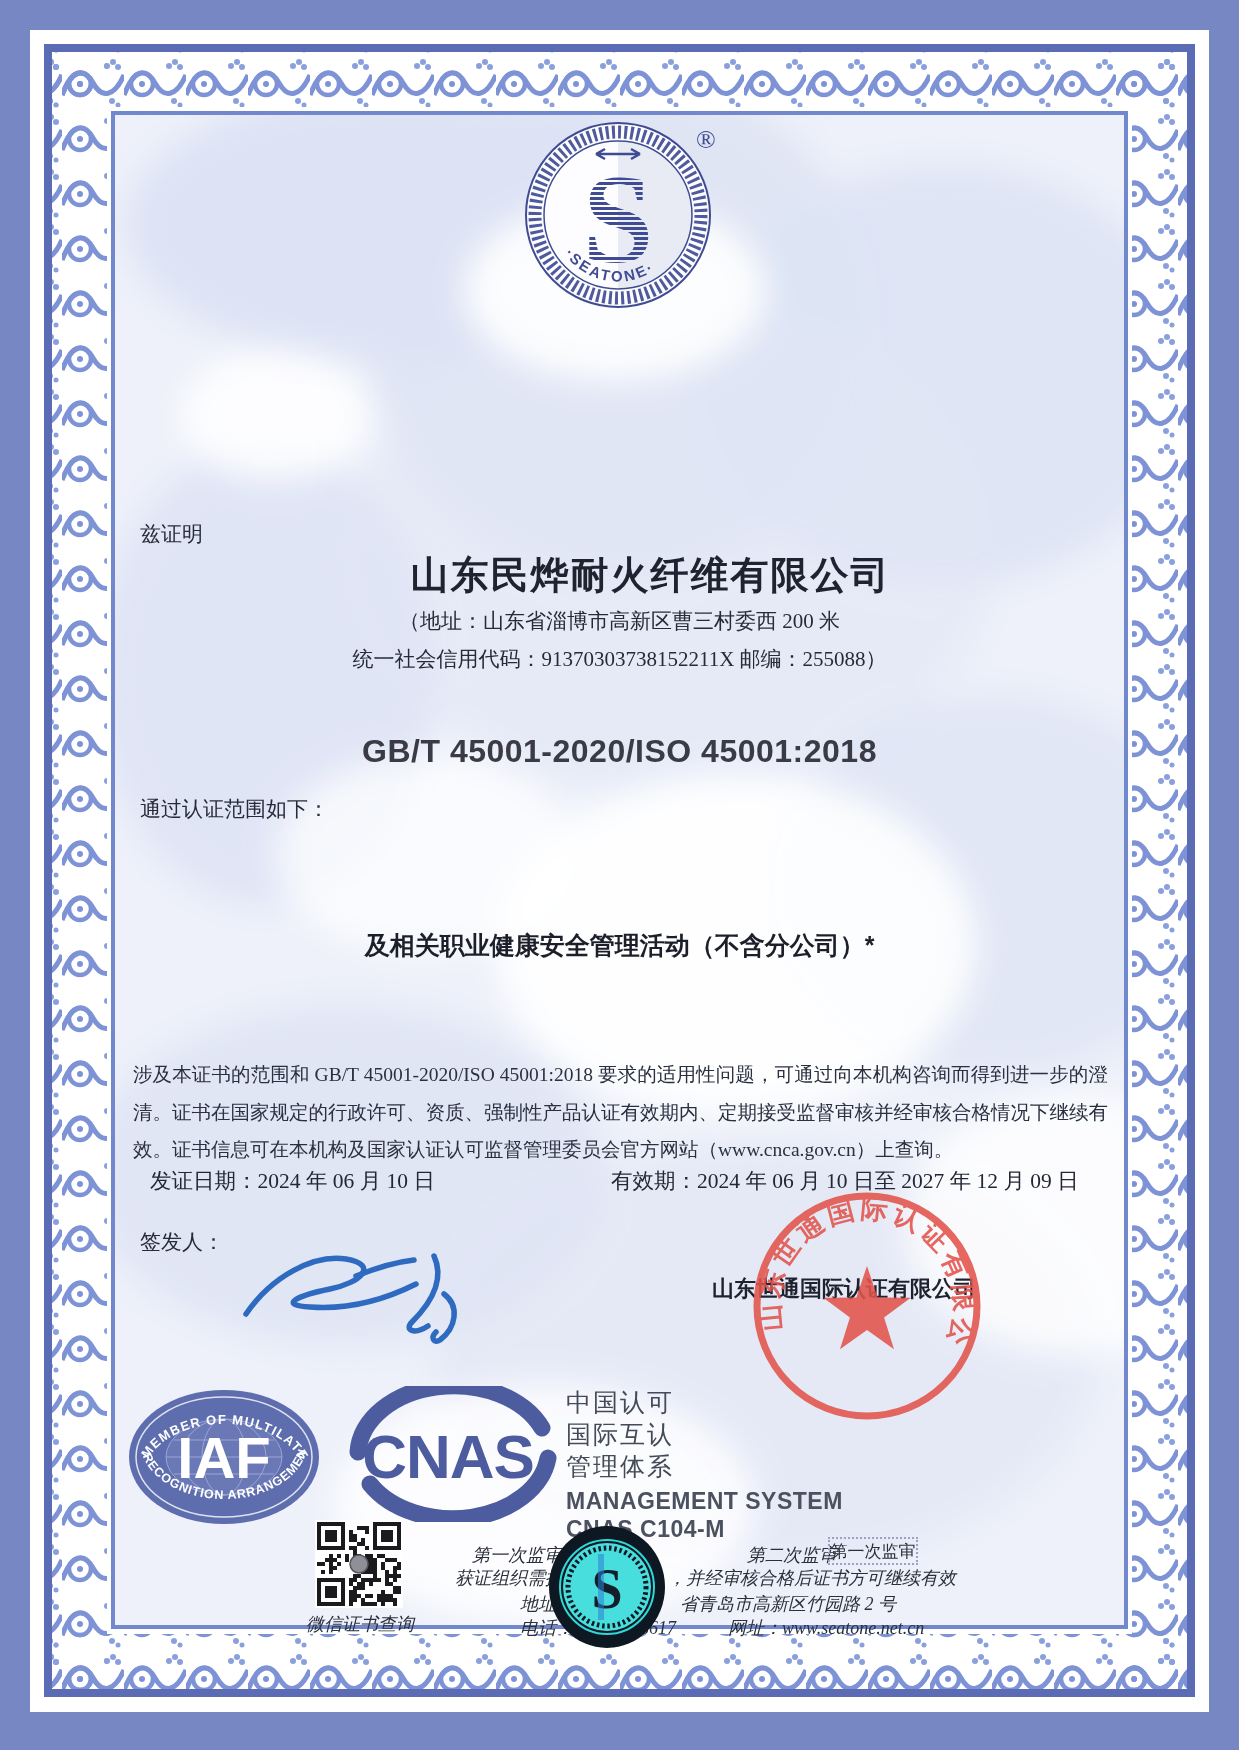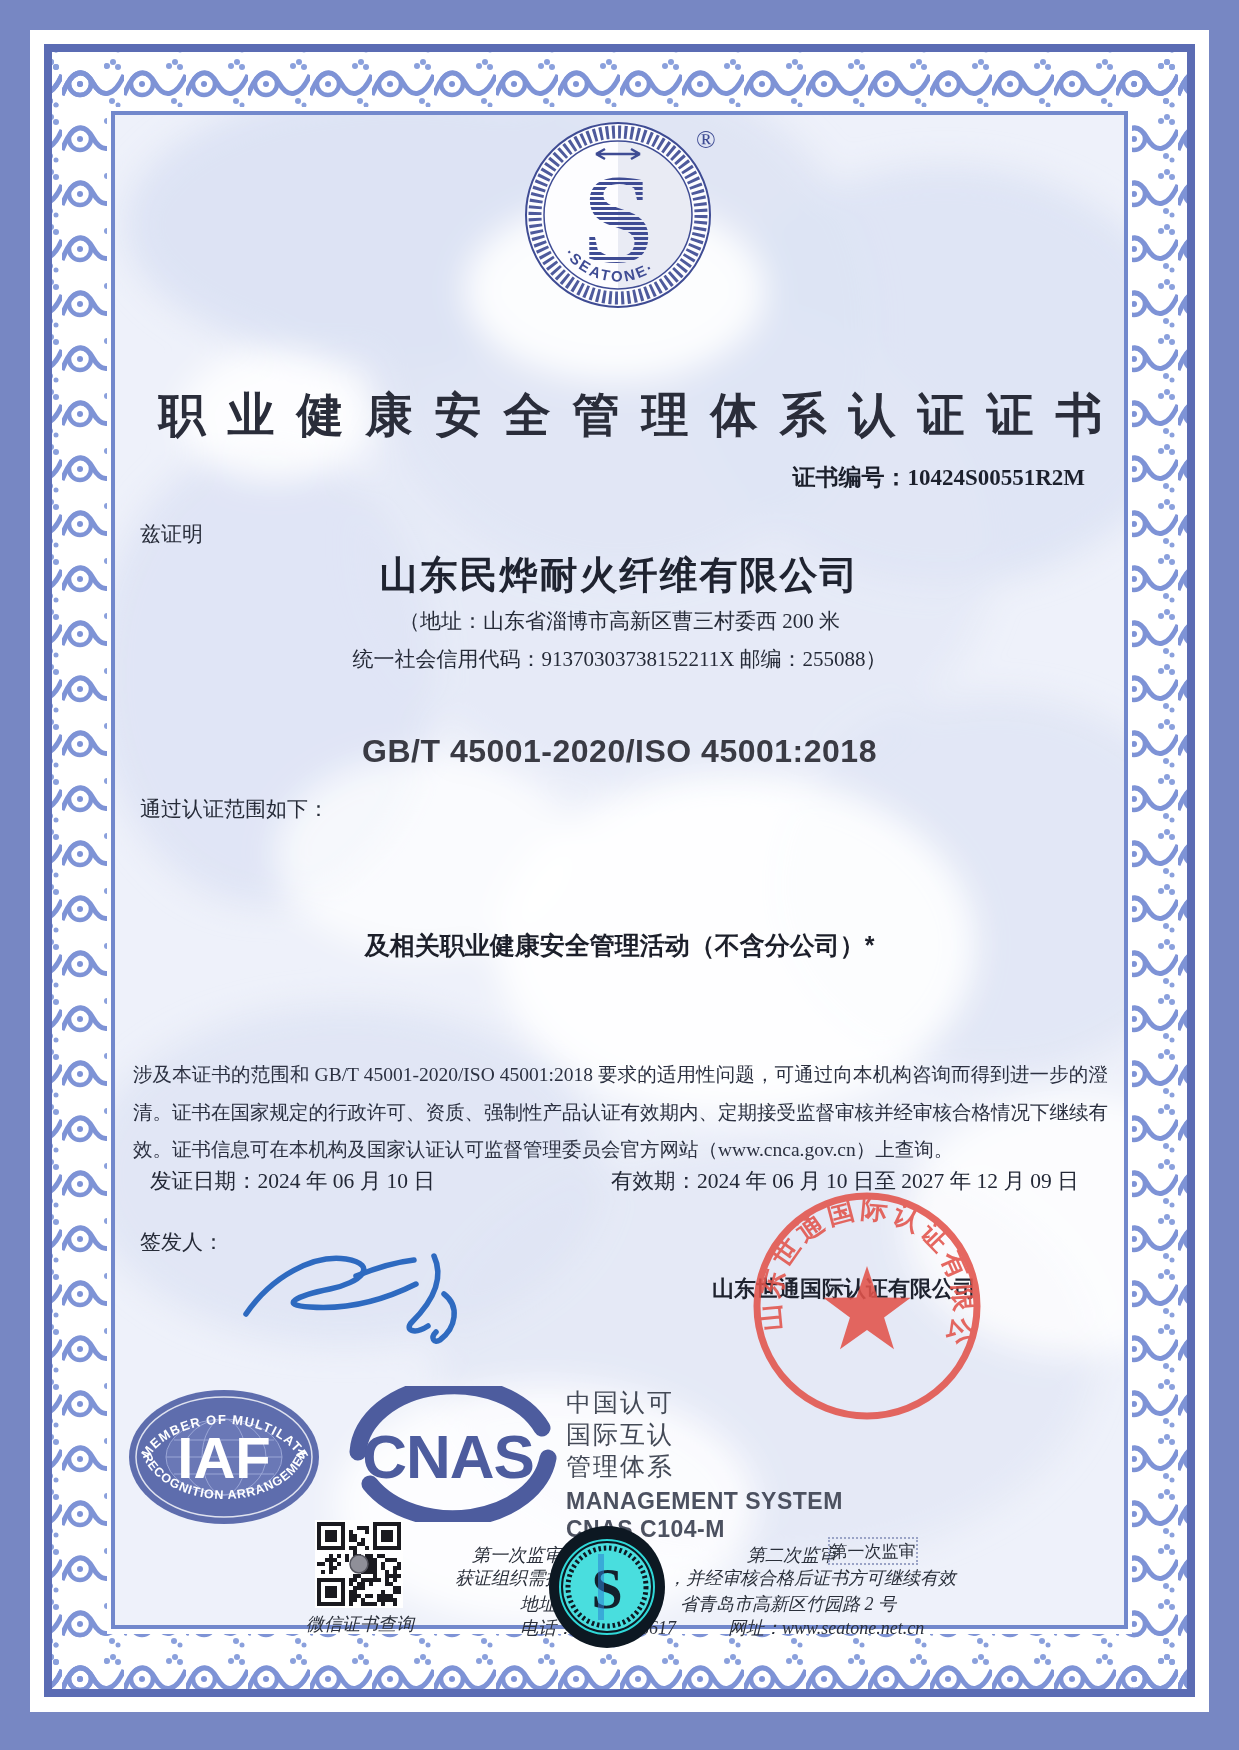--- a/index.html
+++ b/index.html
@@ -7,21 +7,21 @@
         font-family:"Liberation Serif","DejaVu Serif",serif;color:#232734;}
   .abs{position:absolute;}
   .sans{font-family:"Liberation Sans","DejaVu Sans",sans-serif;}
   .paper{left:30px;top:30px;width:1179px;height:1682px;background:#ffffff;}
   .midframe{left:44px;top:44px;width:1151px;height:1653px;border:8px solid #5b6cb4;box-sizing:border-box;}
   .content{left:111px;top:111px;width:1017px;height:1518px;border:4px solid #7288cc;box-sizing:border-box;
            background:#eef1fa;overflow:hidden;}
   .ctr{left:111px;width:1017px;text-align:center;}
   .nowrap{white-space:nowrap;}
   .title{font-size:47px;font-weight:bold;letter-spacing:22px;padding-left:22px;color:#2a2d3a;}
-  .company{font-size:38px;font-weight:bold;letter-spacing:2px;color:#1f2330;}
+  .company{font-size:38px;font-weight:bold;letter-spacing:2px;color:#1f2330;padding-left:31px;}
   .bodytext{font-size:21px;color:#262b38;}
   .certno{font-size:23px;font-weight:bold;color:#1c202c;}
   .standard{font-size:32px;font-weight:600;color:#3a3b44;letter-spacing:0.5px;}
   .scopeline{font-size:25px;font-weight:bold;color:#1c1f2a;line-height:36px;}
   .note{font-size:19.5px;line-height:37.5px;text-align:justify;color:#2b3040;margin-top:26px;}
   .dates{font-size:21.5px;color:#222735;}
   .cnasline{font-size:25px;color:#444a57;letter-spacing:2px;line-height:1;}
   .cnasen{font-size:23px;font-weight:bold;color:#4c5160;letter-spacing:0.5px;}
   .foot{font-size:18px;color:#2a2f3a;font-style:italic;}
   .labelbox{width:90px;height:28px;border:2px dotted #9aa3c6;box-sizing:border-box;
@@ -92,25 +92,21 @@
     <path d="M100,29 A74,74 0 0 1 100,177 Z" fill="#3f4c94" opacity="0.10"></path>
     <path d="M78,42 H122 M78,42 l9,-5 M78,42 l9,5 M122,42 l-9,-5 M122,42 l-9,5" stroke="#3f4c94" stroke-width="2.5" fill="none"></path>
     <text x="100" y="150" text-anchor="middle" font-size="128" font-weight="bold" font-family="Liberation Serif, DejaVu Serif, serif" fill="url(#sstripes)">S</text>
     <path id="searc" d="M40,131 A66,66 0 0 0 160,131" fill="none"></path>
     <text font-size="15" font-weight="bold" letter-spacing="2.5" fill="#3f4c94" font-family="Liberation Sans, DejaVu Sans, sans-serif">
       <textPath href="#searc" startOffset="8%">·SEATONE·</textPath>
     </text>
     <text x="178" y="36" font-size="26" fill="#3f4c94">®</text>
   </svg>
 
-  <div class="abs ctr title nowrap" style="top:384px">职业健康安全管理体系认证证书</div>
-
-  <div class="abs certno nowrap" style="right:154px;top:462px">
-    <span>证书编号：</span><span>10424S00551R2M</span>
-  </div>
+
 
   <div class="abs bodytext" style="left:140px;top:520px">兹证明</div>
 
   <div class="abs ctr company nowrap" style="top:550px">山东民烨耐火纤维有限公司</div>
   <div class="abs ctr bodytext nowrap" style="top:607px">（地址：山东省淄博市高新区曹三村委西 200 米</div>
   <div class="abs ctr bodytext nowrap" style="top:645px">统一社会信用代码：91370303738152211X 邮编：255088）</div>
 
   <div class="abs ctr standard sans nowrap" style="top:733px">GB/T 45001-2020/ISO 45001:2018</div>
 
   <div class="abs bodytext" style="left:140px;top:795px">通过认证范围如下：</div>

